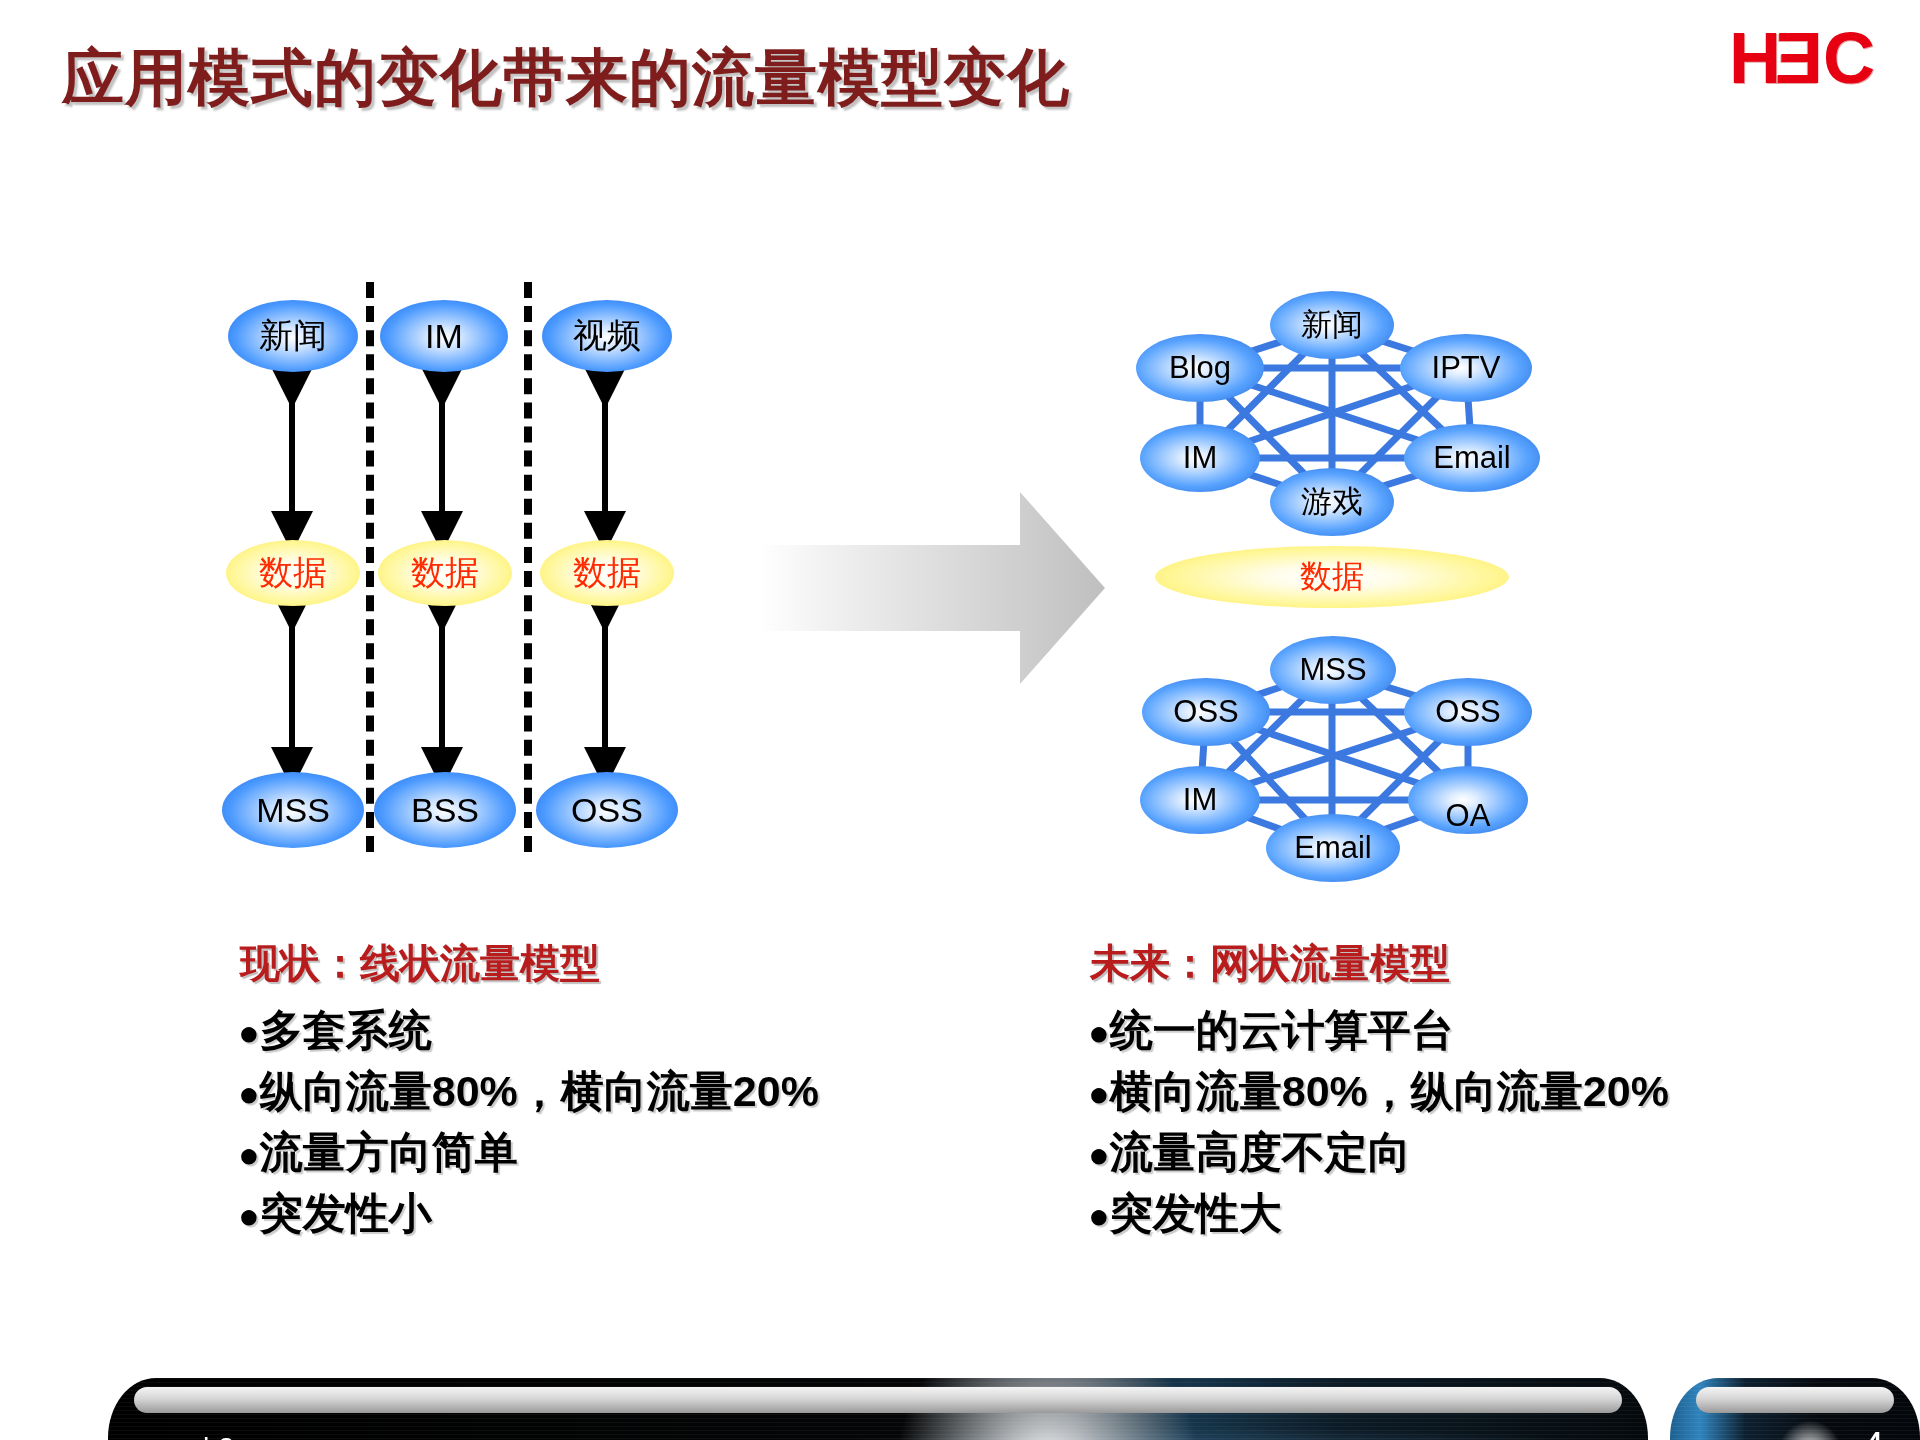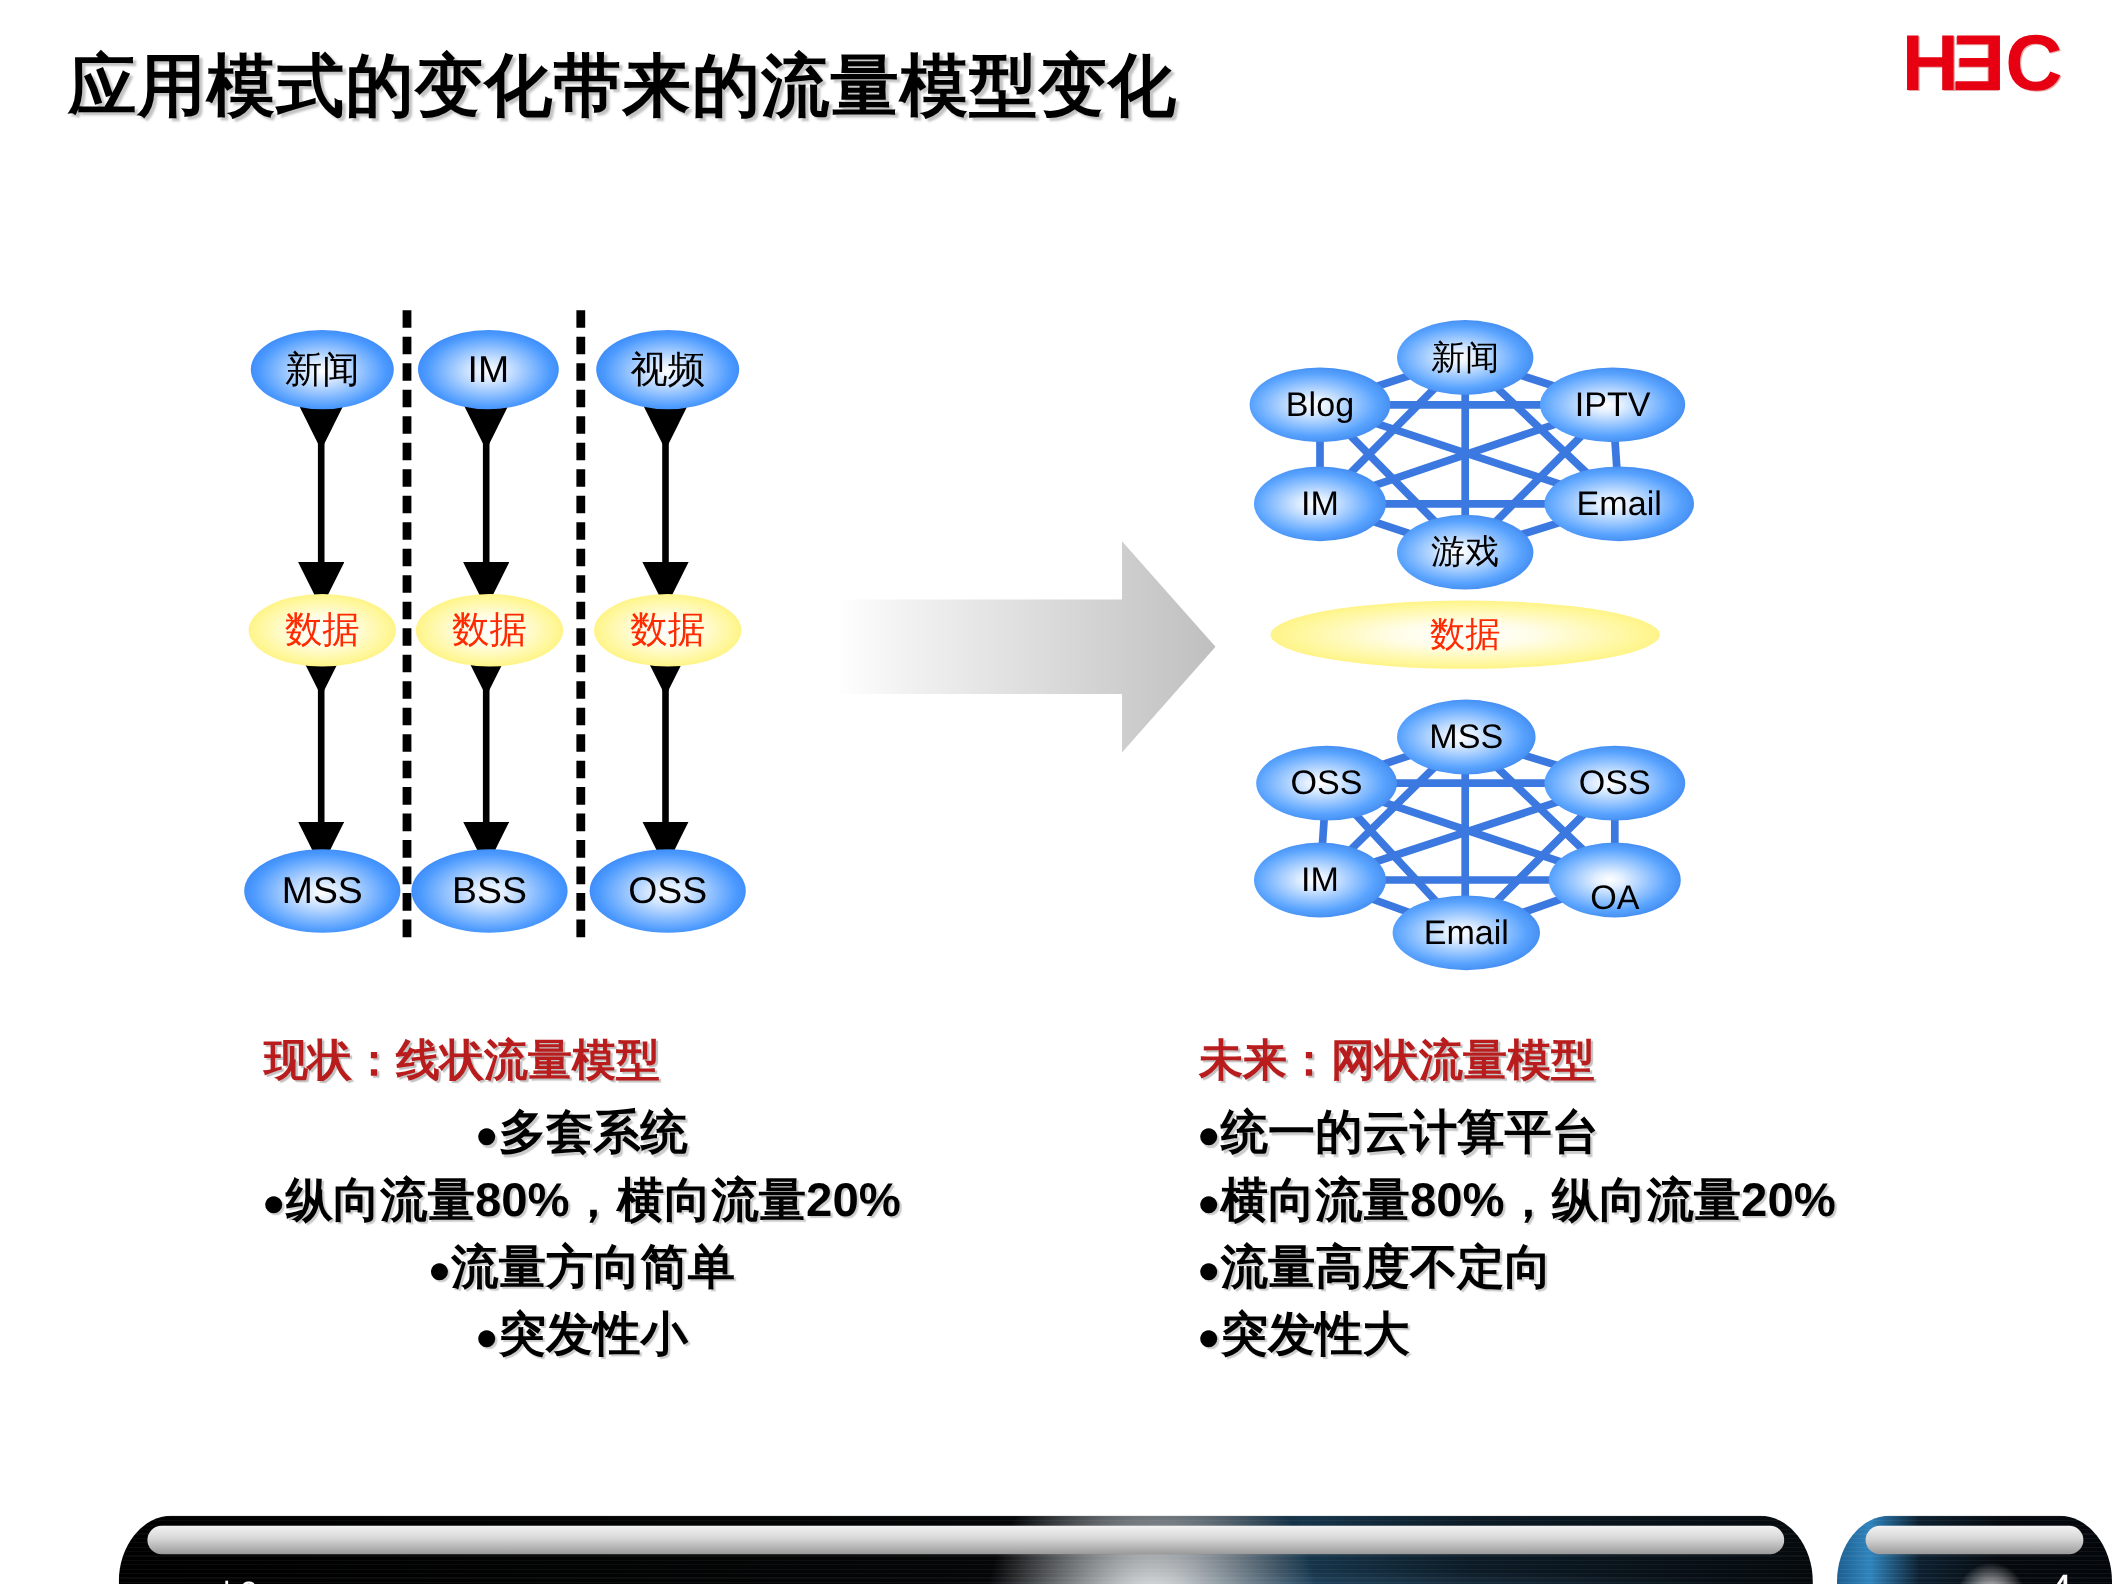--- a/index.html
+++ b/index.html
@@ -12,21 +12,21 @@
     overflow: hidden;
     font-family: "Liberation Sans", "DejaVu Sans", sans-serif;
   }
 
   
   #slide-title {
     position: absolute;
     left: 62px; top: 36px;
     font-size: 62px;
     font-weight: bold;
-    color: #000000;
+    color: #7f1d1d;
     letter-spacing: 1px;
     text-shadow: 3px 3px 2px rgba(120,120,120,0.45);
     white-space: nowrap;
   }
 
   
   #h3c-logo {
     position: absolute;
     right: 48px; top: 22px;
     font-size: 72px;
@@ -290,21 +290,21 @@
   <span>IM</span>
 </div>
 <div class="node node-mesh" style="left:1408px; top:766px; width:120px; height:68px;align-items:flex-end;">
   <span>OA</span>
 </div>
 <div class="node node-mesh" style="left:1266px; top:814px; width:134px; height:68px;">
   <span>Email</span>
 </div>
 
 <div class="col-heading" style="left:240px; top:936px;">现状：线状流量模型</div>
-<ul class="bullet-list" style="left:238px; top:1000px;text-align:center;">
+<ul class="bullet-list" style="left:238px; top:1000px;">
   <li><span class="dot">●</span><span>多套系统</span></li>
   <li><span class="dot">●</span><span>纵向流量80%，横向流量20%</span></li>
   <li><span class="dot">●</span><span>流量方向简单</span></li>
   <li><span class="dot">●</span><span>突发性小</span></li>
 </ul>
 
 <div class="col-heading" style="left:1090px; top:936px;">未来：网状流量模型</div>
 <ul class="bullet-list" style="left:1088px; top:1000px;">
   <li><span class="dot">●</span><span>统一的云计算平台</span></li>
   <li><span class="dot">●</span><span>横向流量80%，纵向流量20%</span></li>

